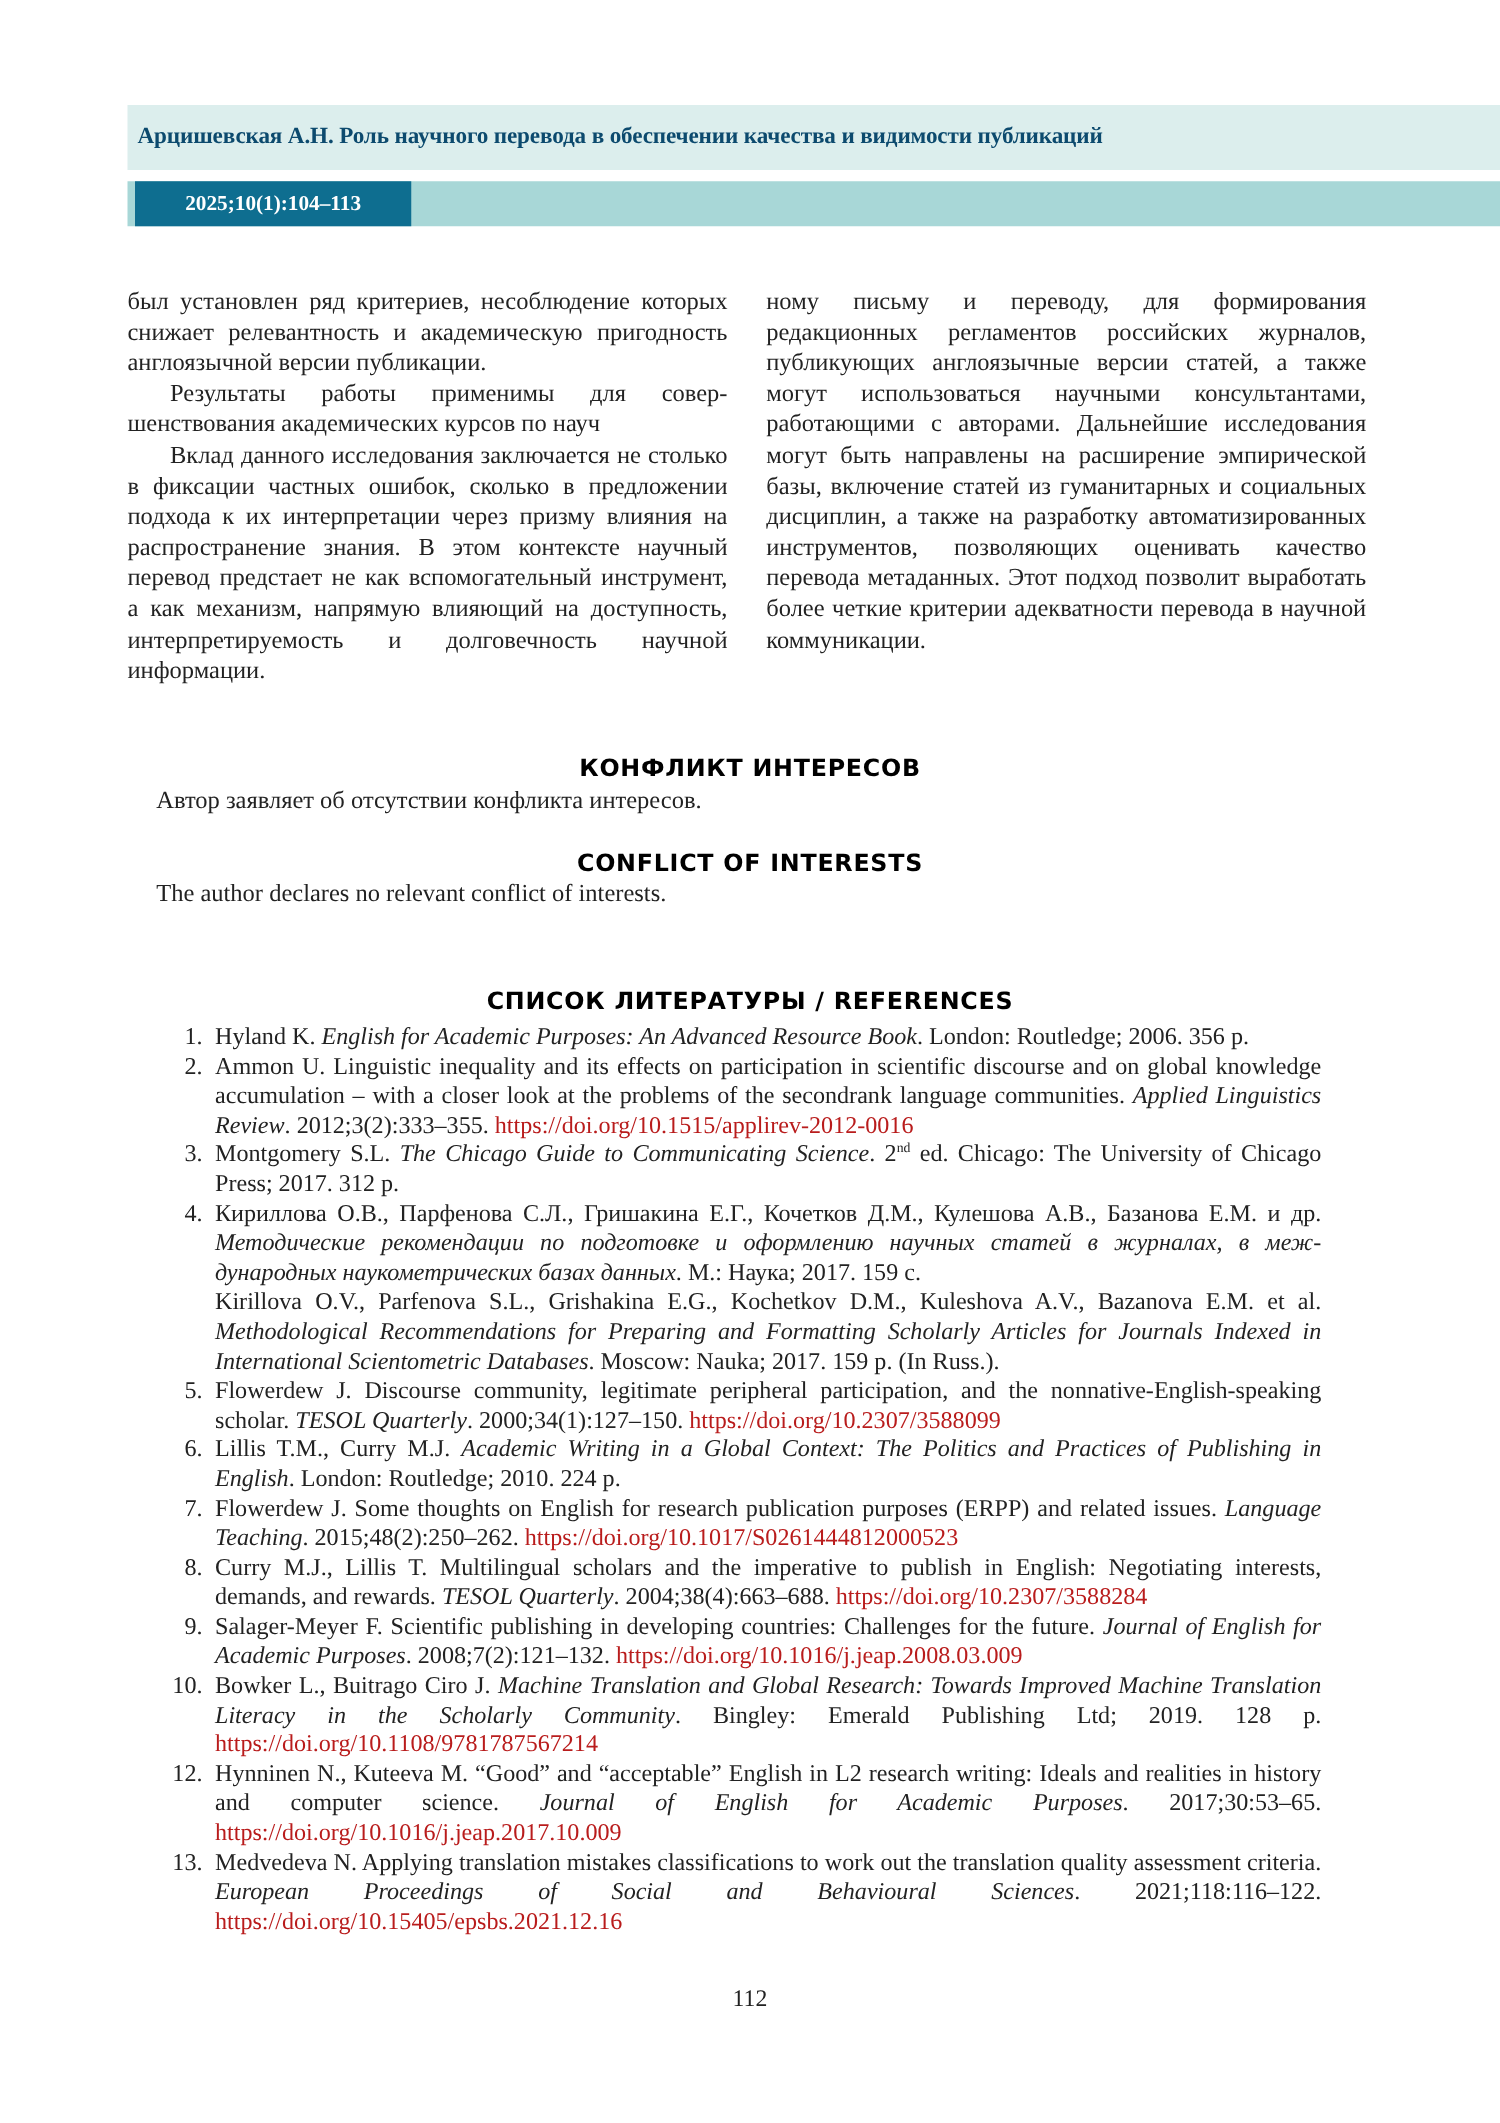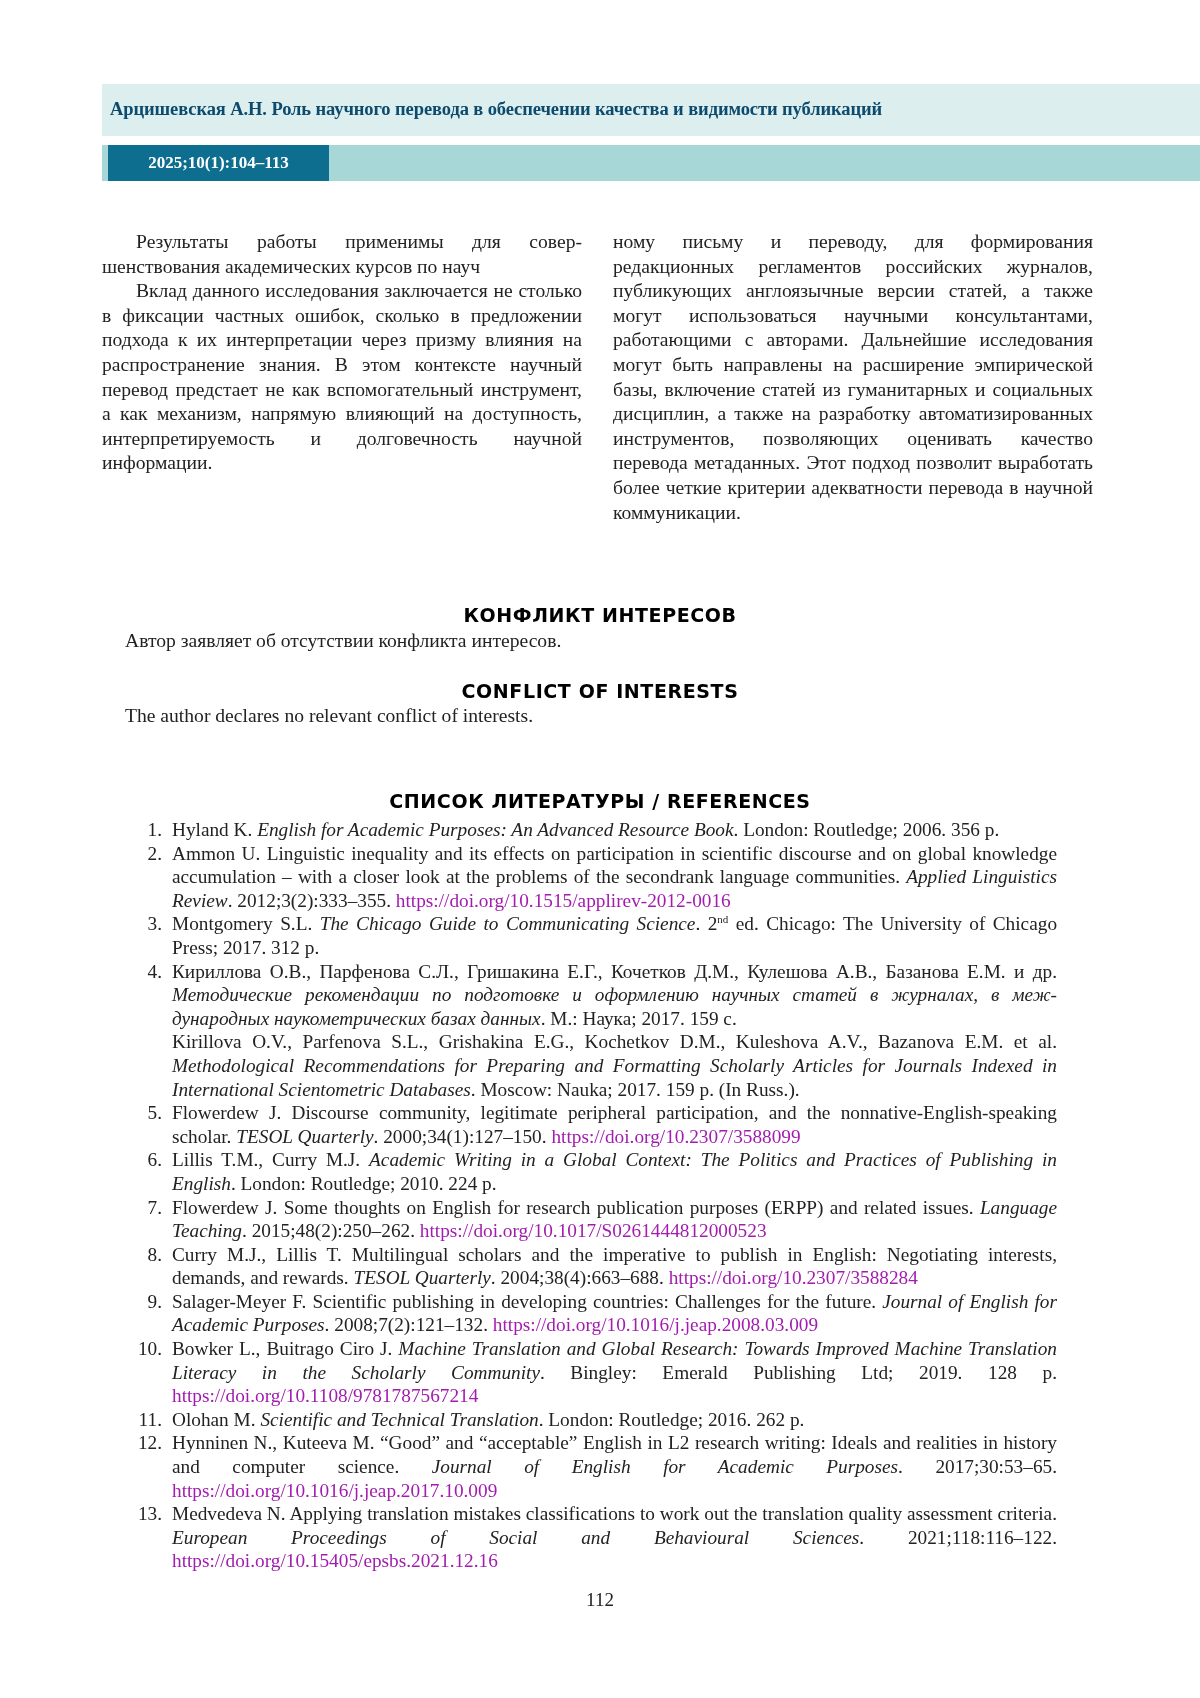--- a/index.html
+++ b/index.html
@@ -27,37 +27,38 @@
            font-family: "DejaVu Sans", "Liberation Sans", sans-serif; font-weight: bold;
            font-size: 19px; letter-spacing: 0.6px; color: #000000; }
   .sec-body { position: absolute; left: 125px; font-size: 19.6px; }
 
   ol.refs { position: absolute; left: 137px; top: 818px; width: 920px; margin: 0; padding: 0;
             list-style: none; font-size: 19.3px; line-height: 23.6px; text-align: justify; }
   ol.refs li { position: relative; padding-left: 35px; margin: 0; }
   ol.refs .num { position: absolute; left: 0; top: 0; width: 30px; text-align: right; padding-right: 5px;
                  box-sizing: border-box; }
   ol.refs .num.wide { left: -4px; width: 34px; }
-  .lnk { color: #a21caf; text-decoration: none; }
+  .lnk { color: #b91c1c; text-decoration: none; }
   i { font-style: italic; }
   sup { font-size: 11px; vertical-align: super; line-height: 0; }
 
   .pagenum { position: absolute; left: 0; width: 1200px; top: 1589px; text-align: center; font-size: 19px; }
 </style>
 </head>
 <body>
 
 <div class="hdr1">
   <span>Арцишевская А.Н. Роль научного перевода в обеспечении качества и видимости публикаций</span>
 </div>
 <div class="hdr2">
   <div class="issue">2025;10(1):104–113</div>
 </div>
 
 <div class="col left">
+  <p>был установлен ряд критериев, несоблюдение ко­торых снижает релевантность и академическую пригодность англоязычной версии публикации.</p>
   <p class="indent">Результаты работы применимы для совер­шенствования академических курсов по науч­</p>
   <p class="indent">Вклад данного исследования заключается не столько в фиксации частных ошибок, сколько в предложении подхода к их интерпретации че­рез призму влияния на распространение знания. В этом контексте научный перевод предстает не как вспомогательный инструмент, а как механизм, напрямую влияющий на доступность, интерпрети­руемость и долговечность научной информации.</p>
 </div>
 <div class="col right">
   <p>ному письму и переводу, для формирования редакционных регламентов российских журна­лов, публикующих англоязычные версии статей, а также могут использоваться научными консуль­тантами, работающими с авторами. Дальнейшие исследования могут быть направлены на расши­рение эмпирической базы, включение статей из гуманитарных и социальных дисциплин, а также на разработку автоматизированных инструмен­тов, позволяющих оценивать качество перевода метаданных. Этот подход позволит выработать более четкие критерии адекватности перевода в научной коммуникации.</p>
 </div>
 
 <div class="sec-h" style="top:604px;">КОНФЛИКТ ИНТЕРЕСОВ</div>
 <div class="sec-body" style="top:630px;">Автор заявляет об отсутствии конфликта интересов.</div>
 
@@ -70,18 +71,17 @@
     <li><span class="num">1.</span><span>Hyland K. </span><i>English for Academic Purposes: An Advanced Resource Book</i><span>. London: Routledge; 2006. 356 p.</span></li>
     <li><span class="num">2.</span><span>Ammon U. Linguistic inequality and its effects on participation in scientific discourse and on global knowledge accumulation – with a closer look at the problems of the secondrank language communities. </span><i>Applied Linguistics Review</i><span>. 2012;3(2):333–355. </span><a class="lnk">https://doi.org/10.1515/applirev-2012-0016</a></li>
     <li><span class="num">3.</span><span>Montgomery S.L. </span><i>The Chicago Guide to Communicating Science</i><span>. 2</span><sup>nd</sup><span> ed. Chicago: The University of Chicago Press; 2017. 312 p.</span></li>
     <li><span class="num">4.</span><span>Кириллова О.В., Парфенова С.Л., Гришакина Е.Г., Кочетков Д.М., Кулешова А.В., Базанова Е.М. и др. </span><i>Методические рекомендации по подготовке и оформлению научных статей в жур­налах, в меж­дународных наукометрических базах данных</i><span>. М.: Наука; 2017. 159 с.</span><br><span>Kirillova O.V., Parfenova S.L., Grishakina E.G., Kochetkov D.M., Kuleshova A.V., Bazanova E.M. et al. </span><i>Methodological Recommendations for Preparing and Formatting Scholarly Articles for Journals Indexed in International Scientometric Databases</i><span>. Moscow: Nauka; 2017. 159 p. (In Russ.).</span></li>
     <li><span class="num">5.</span><span>Flowerdew J. Discourse community, legitimate peripheral participation, and the nonnative-English-speaking scholar. </span><i>TESOL Quarterly</i><span>. 2000;34(1):127–150. </span><a class="lnk">https://doi.org/10.2307/3588099</a></li>
     <li><span class="num">6.</span><span>Lillis T.M., Curry M.J. </span><i>Academic Writing in a Global Context: The Politics and Practices of Publishing in English</i><span>. London: Routledge; 2010. 224 p.</span></li>
     <li><span class="num">7.</span><span>Flowerdew J. Some thoughts on English for research publication purposes (ERPP) and related issues. </span><i>Language Teaching</i><span>. 2015;48(2):250–262. </span><a class="lnk">https://doi.org/10.1017/S0261444812000523</a></li>
     <li><span class="num">8.</span><span>Curry M.J., Lillis T. Multilingual scholars and the imperative to publish in English: Negotiating inter­ests, demands, and rewards. </span><i>TESOL Quarterly</i><span>. 2004;38(4):663–688. </span><a class="lnk">https://doi.org/10.2307/3588284</a></li>
     <li><span class="num">9.</span><span>Salager-Meyer F. Scientific publishing in developing countries: Challenges for the future. </span><i>Journal of English for Academic Purposes</i><span>. 2008;7(2):121–132. </span><a class="lnk">https://doi.org/10.1016/j.jeap.2008.03.009</a></li>
     <li><span class="num wide">10.</span><span>Bowker L., Buitrago Ciro J. </span><i>Machine Translation and Global Research: Towards Improved Machine Trans­lation Literacy in the Scholarly Community</i><span>. Bingley: Emerald Publishing Ltd; 2019. 128 p. </span><a class="lnk">https://doi.org/10.1108/9781787567214</a></li>
-    <li><span class="num wide">11.</span><span>Olohan M. </span><i>Scientific and Technical Translation</i><span>. London: Routledge; 2016. 262 p.</span></li>
     <li><span class="num wide">12.</span><span>Hynninen N., Kuteeva M. “Good” and “acceptable” English in L2 research writing: Ideals and realities in history and computer science. </span><i>Journal of English for Academic Purposes</i><span>. 2017;30:53–65. </span><a class="lnk">https://doi.org/10.1016/j.jeap.2017.10.009</a></li>
     <li><span class="num wide">13.</span><span>Medvedeva N. Applying translation mistakes classifications to work out the translation quality assessment criteria. </span><i>European Proceedings of Social and Behavioural Sciences</i><span>. 2021;118:116–122. </span><a class="lnk">https://doi.org/10.15405/epsbs.2021.12.16</a></li>
   </ol>
 
 <div class="pagenum">112</div>
 
 </body></html>

